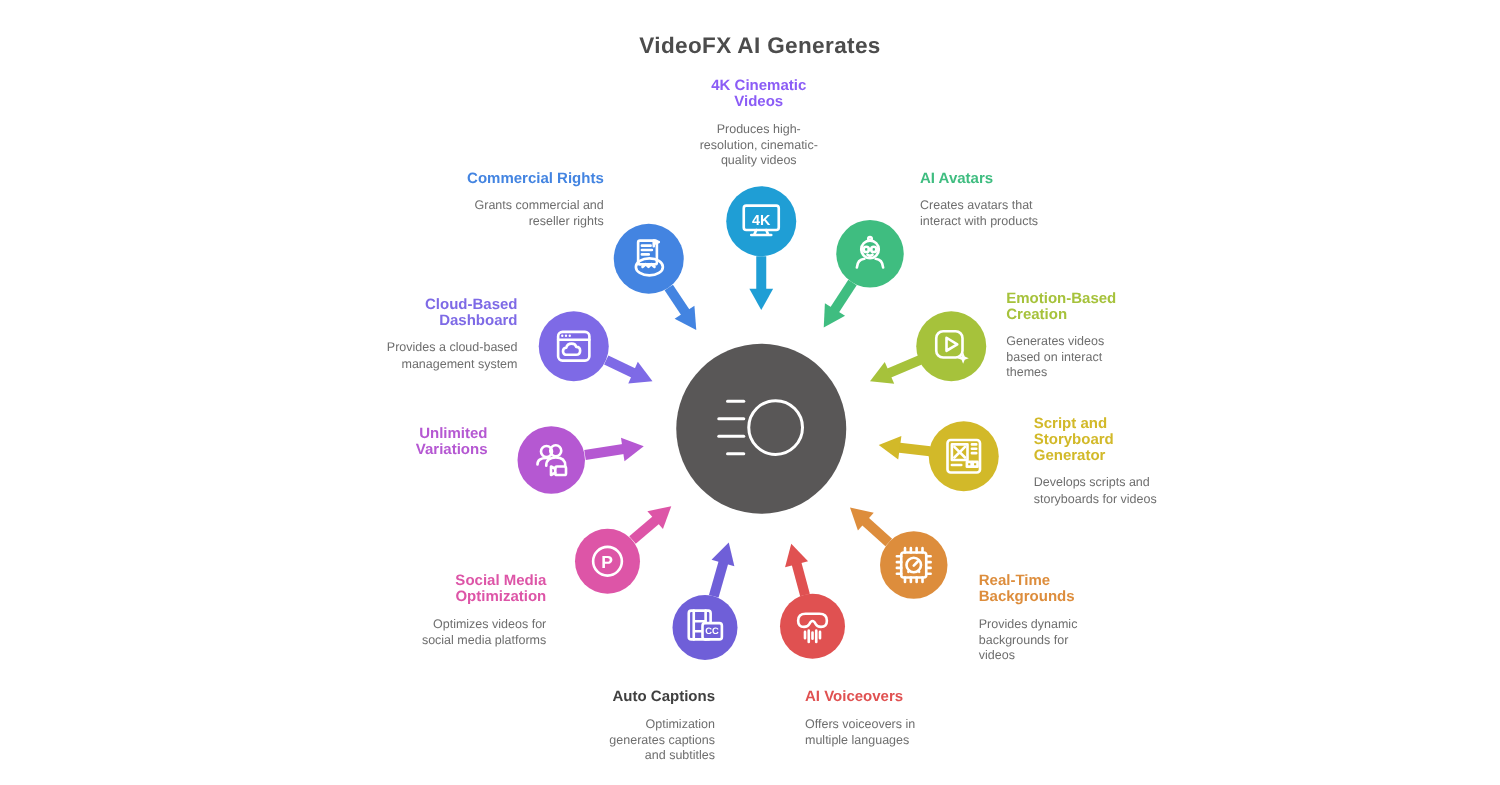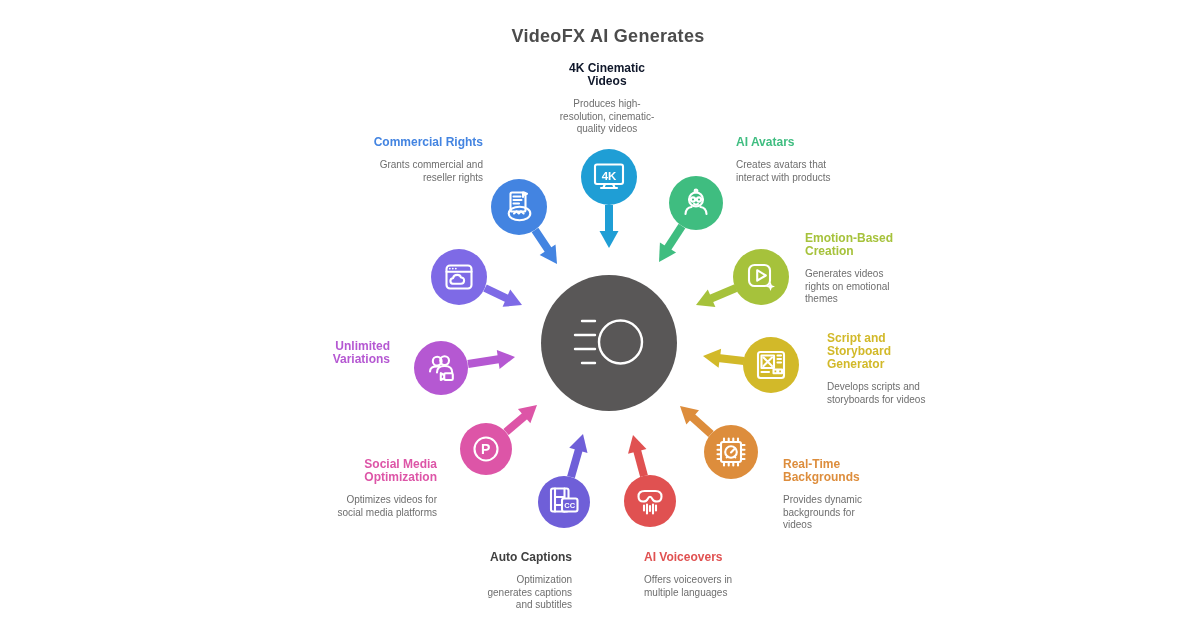--- a/index.html
+++ b/index.html
@@ -174,38 +174,38 @@
         <rect x="-8.5" y="-14.5" width="15" height="19" rx="1.5"></rect>
         <path d="M-5.5,-10.5 H1.5 M-5.5,-7 H2.5 M-5.5,-3.5 H0"></path>
         <path d="M4,-14.5 V-10 M4,-14.5 L8,-13.3 L4,-11.8"></path>
         <ellipse cx="0.5" cy="6.5" rx="10.8" ry="6.8"></ellipse>
         <path d="M-5,6.5 l2.6,-2.2 l2.2,2.2 l2.2,-2.2 l2.6,2.2"></path>
       </g>
     </g>
   </svg>
 
   <div class="feat-text align-center" style="left:542px; top:62px; width:130px;">
-    <div class="feat-title" style="color: #0f172a;">4K Cinematic
+    <div class="feat-title" style="color: #8b5cf6;">4K Cinematic
 Videos</div>
     <div class="feat-desc">Produces high-
 resolution, cinematic-
 quality videos</div>
   </div>
 
   <div class="feat-text align-left" style="left:736px; top:136px; width:110px;">
     <div class="feat-title" style="color: rgb(63, 189, 128);">AI Avatars</div>
     <div class="feat-desc">Creates avatars that
 interact with products</div>
   </div>
 
   <div class="feat-text align-left" style="left:805px; top:232px; width:100px;">
     <div class="feat-title" style="color: rgb(166, 194, 59);">Emotion-Based
 Creation</div>
     <div class="feat-desc">Generates videos
-rights on emotional
+based on interact
 themes</div>
   </div>
 
   <div class="feat-text align-left" style="left:827px; top:332px; width:110px;">
     <div class="feat-title" style="color: rgb(210, 185, 41);">Script and
 Storyboard
 Generator</div>
     <div class="feat-desc">Develops scripts and
 storyboards for videos</div>
   </div>
@@ -236,20 +236,26 @@
 Optimization</div>
     <div class="feat-desc">Optimizes videos for
 social media platforms</div>
   </div>
 
   <div class="feat-text align-right" style="left:260px; top:340px; width:130px;">
     <div class="feat-title" style="color: rgb(181, 88, 210);">Unlimited
 Variations</div>
   </div>
 
+  <div class="feat-text align-right" style="left:284px; top:237px; width:130px;">
+    <div class="feat-title" style="color: rgb(126, 106, 230);">Cloud-Based
+Dashboard</div>
+    <div class="feat-desc">Provides a cloud-based
+management system</div>
+  </div>
 
   <div class="feat-text align-right" style="left:353px; top:136px; width:130px;">
     <div class="feat-title" style="color: rgb(67, 132, 225);">Commercial Rights</div>
     <div class="feat-desc">Grants commercial and
 reseller rights</div>
   </div>
 
 </div>
 
 </body></html>

